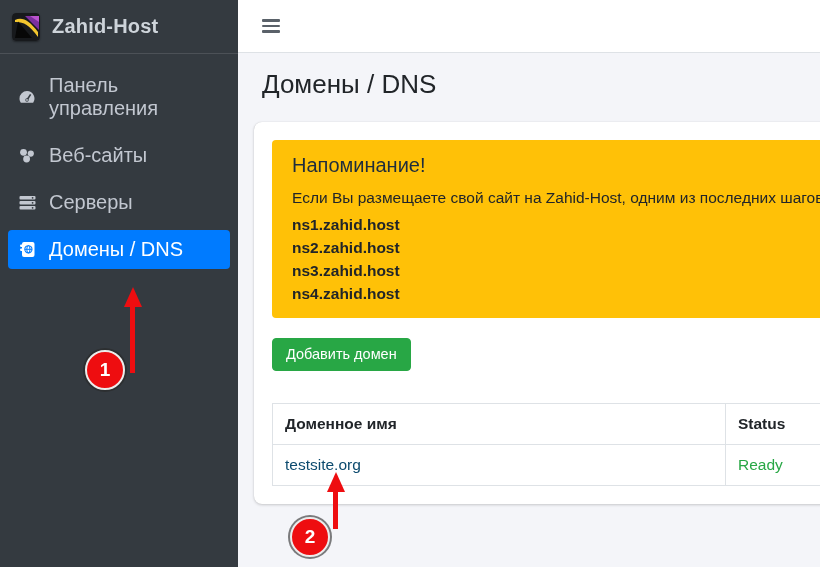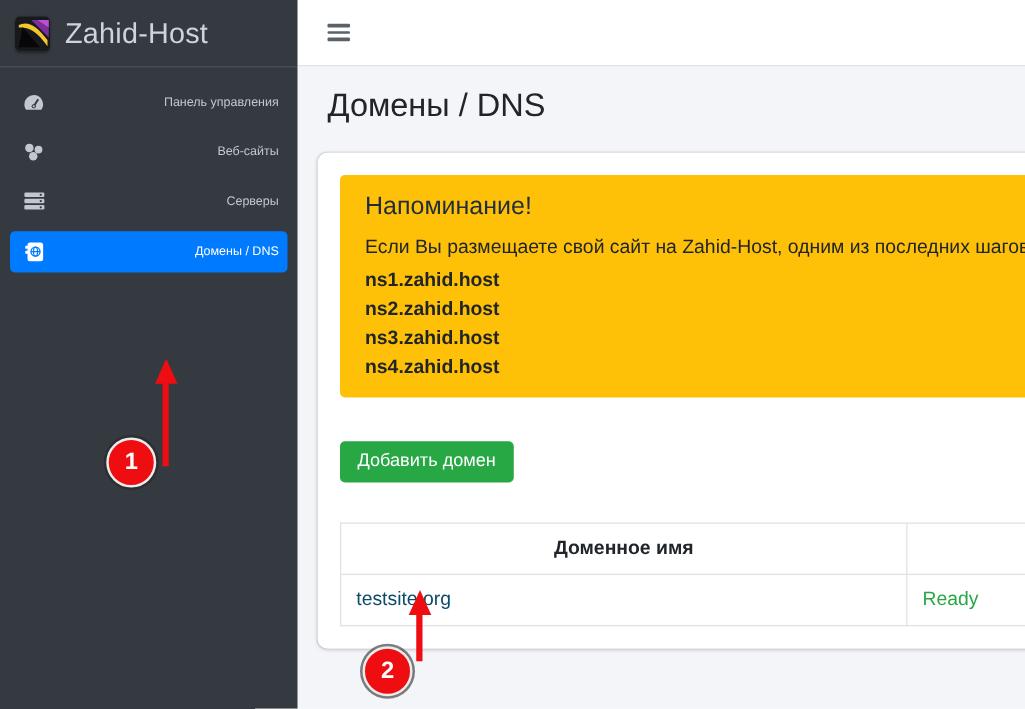--- a/index.html
+++ b/index.html
@@ -5,45 +5,45 @@
   html,body{margin:0;padding:0;}
   body{
     width:820px;height:567px;overflow:hidden;position:relative;
     font-family:"Liberation Sans",sans-serif;background:#f4f5f9;
     -webkit-font-smoothing:antialiased;
   }
   
   .sidebar{position:absolute;left:0;top:0;width:238px;height:567px;background:#343a40;z-index:2;}
   .brand{height:53px;display:flex;align-items:center;padding:0 12px;border-bottom:1px solid rgba(255,255,255,.12);cursor:pointer;}
   .logo{width:28px;height:28px;border-radius:4px;overflow:hidden;margin-right:12px;flex:none;box-shadow:0 1px 2px rgba(0,0,0,.4);}
-  .brand-text{font-size:23px;color:#ced4da;letter-spacing:.2px;}
+  .brand-text{font-size:20px;color:#ced4da;letter-spacing:.2px;font-weight:bold;}
   .nav{padding:12px 8px;}
-  .nav-link{display:flex;align-items:center;padding:8px 7px;margin-bottom:8px;border-radius:4px;color:#c2c7d0;font-size:10px;cursor:pointer;justify-content:space-between;}
+  .nav-link{display:flex;align-items:center;padding:8px 7px;margin-bottom:8px;border-radius:4px;color:#c2c7d0;font-size:20px;cursor:pointer;}
   .nav-link .ico{width:24px;margin-right:10px;display:flex;justify-content:center;align-items:center;flex:none;}
   .nav-link.active{background:#007bff;color:#fff;}
   .chev{margin-left:auto;display:flex;align-items:center;}
   
   .main{position:absolute;left:238px;top:0;width:860px;height:567px;background:#f4f5f9;}
   .topbar{height:53px;box-sizing:border-box;background:#fff;border-bottom:1px solid #dee2e6;display:flex;align-items:center;padding-left:24px;}
   .hamburger{width:18px;cursor:pointer;}
   .hamburger i{display:block;height:2.5px;background:#5a6169;border-radius:1px;margin:3px 0;}
   .content{padding-left:16px;}
   .page-title{font-size:26px;font-weight:500;color:#212529;margin:16px 0 22px 8px;line-height:31px;}
   .card{background:#fff;border-radius:8px;box-shadow:0 0 1px rgba(0,0,0,.15),0 1px 3px rgba(0,0,0,.18);width:840px;box-sizing:border-box;padding:18px;}
   
   .alert{background:#ffc107;border-radius:4px;padding:12px 20px 13px;color:#1f2d3d;}
   .alert h2{margin:0;font-size:20px;font-weight:500;line-height:27px;color:#1f2d3d;}
   .alert p{margin:8px 0 5px;font-size:15.5px;line-height:21px;color:#212529;white-space:nowrap;overflow:hidden;}
   .ns-line{font-weight:bold;font-size:15.5px;line-height:23px;color:#212529;}
   
-  .btn-add{display:inline-block;margin-top:35px;background:#28a745;border:1px solid #28a745;color:#fff;font-family:inherit;font-size:14.5px;padding:6px 13px;border-radius:4px;cursor:pointer;line-height:19px;}
+  .btn-add{display:inline-block;margin-top:20px;background:#28a745;border:1px solid #28a745;color:#fff;font-family:inherit;font-size:14.5px;padding:6px 13px;border-radius:4px;cursor:pointer;line-height:19px;}
   
   table.domains{margin-top:32px;width:100%;border-collapse:collapse;font-size:15.5px;}
   table.domains th,table.domains td{border:1px solid #dee2e6;padding:10px 12px;text-align:left;height:20px;}
-  table.domains th{font-weight:bold;color:#212529;text-align:center;}
+  table.domains th{font-weight:bold;color:#212529;}
   .col-domain{width:428px;}
   a.domain-link{color:#0c4a6e;text-decoration:none;cursor:pointer;}
   .status-ready{color:#28a745;}
   
   .ann{position:absolute;z-index:50;}
   .ann-circle{box-sizing:border-box;width:40px;height:40px;border-radius:50%;background:#ee0d10;
     border:2px solid #ececec;box-shadow:0 0 0 2px rgba(40,40,40,.6);
     display:flex;align-items:center;justify-content:center;color:#fff;font-size:19px;font-weight:bold;}
   .arrow-shaft{position:absolute;width:5px;background:#ee0d10;}
   .arrow-head{position:absolute;width:0;height:0;border-left:9px solid transparent;border-right:9px solid transparent;border-bottom:20px solid #ee0d10;}

